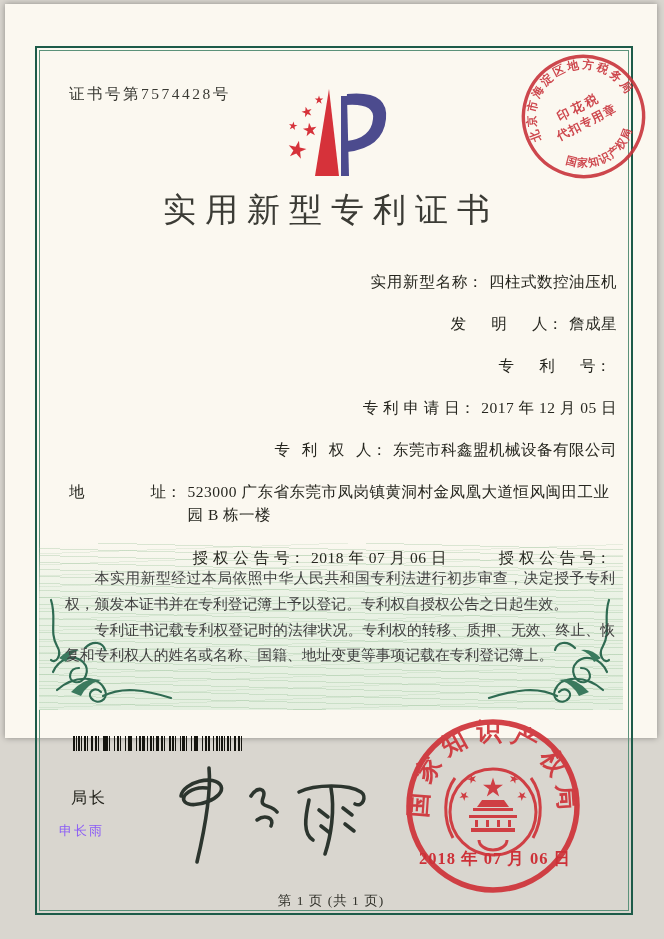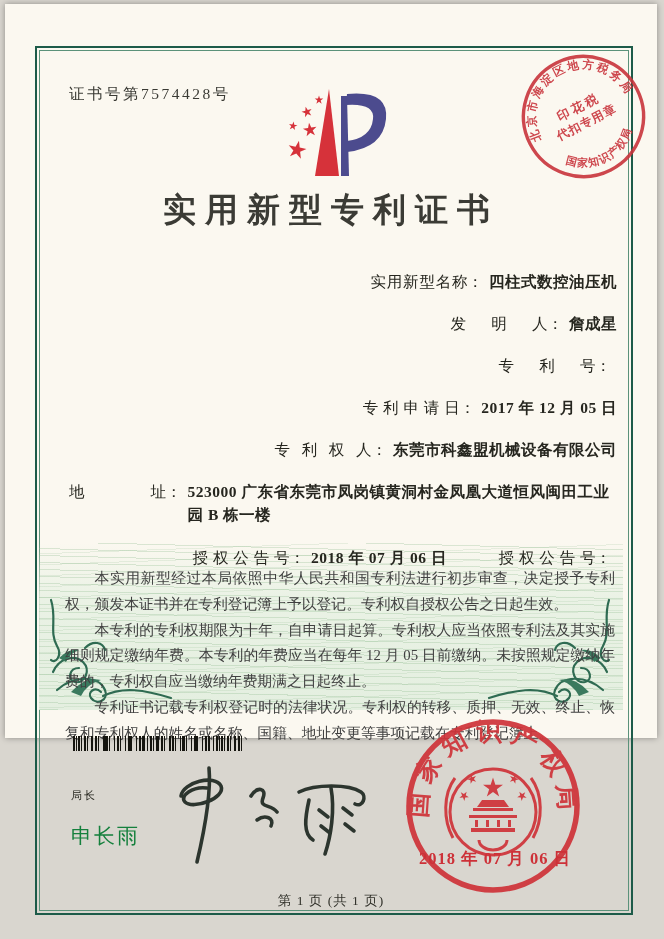--- a/index.html
+++ b/index.html
@@ -35,53 +35,53 @@
   .corner-flourish.left{left:36px;bottom:30px;}
   .corner-flourish.right{right:38px;bottom:30px;transform:scaleX(-1);}
 
   .cert-no{
     position:absolute;left:64px;top:80px;
     font-size:15.5px;color:#3a3a34;letter-spacing:2.5px;z-index:3;
   }
   .logo{position:absolute;left:278px;top:82px;z-index:3;}
   .doc-title{
     position:absolute;left:0;top:184px;width:100%;text-align:center;
-    font-size:33px;font-weight:700;color:#3b3b35;letter-spacing:9px;z-index:3;
+    font-size:33px;font-weight:400;color:#3b3b35;letter-spacing:9px;z-index:3;
   }
   .fields{
     position:absolute;left:64px;top:266px;width:548px;
     font-size:15.5px;color:#26261f;z-index:3;
   }
   .frow{display:flex;align-items:flex-start;line-height:23px;margin-bottom:19px;justify-content:flex-end;}
   .frow.addr{margin-bottom:20px;}
   .flabel{
     width:97px;flex:0 0 97px;
     text-align:justify;text-align-last:justify;
   }
   .fcolon{flex:0 0 auto;margin-right:6px;}
-  .fvalue{letter-spacing:.5px;font-weight:bold;}
+  .fvalue{letter-spacing:.5px;}
   .fvalue.addr-val{max-width:440px;}
   .pair{display:flex;}
   .pair.first{width:306px;flex:0 0 306px;}
 
   .body-text{
     position:absolute;left:60px;top:562px;width:550px;
     font-size:14.8px;line-height:25.8px;color:#404040;
     text-align:justify;z-index:3;
   }
   .body-text p{margin:0;text-indent:2em;}
 
   .barcode{
     position:absolute;left:68px;top:732px;width:172px;height:15px;z-index:3;
     background:
       repeating-linear-gradient(90deg,#15150f 0 2px,rgba(0,0,0,0) 2px 3px,#15150f 3px 4px,rgba(0,0,0,0) 4px 8px,#15150f 8px 9px,rgba(0,0,0,0) 9px 11px),
       repeating-linear-gradient(90deg,rgba(0,0,0,0) 0 5px,#15150f 5px 7px,rgba(0,0,0,0) 7px 13px);
   }
-  .sig-title{position:absolute;left:66px;top:784px;font-size:11px;color:#23231c;letter-spacing:2px;z-index:3;}
-  .sig-name{position:absolute;left:66px;top:818px;font-size:21px;color:#15803d;letter-spacing:2px;z-index:3;}
+  .sig-title{position:absolute;left:66px;top:784px;font-size:16px;color:#23231c;letter-spacing:2px;z-index:3;}
+  .sig-name{position:absolute;left:54px;top:818px;font-size:13px;color:#8b5cf6;letter-spacing:2px;z-index:3;}
   .signature-svg{position:absolute;left:148px;top:758px;z-index:3;}
 
   .issuer-seal{position:absolute;left:390px;top:708px;z-index:3;opacity:.92;}
   .seal-date{
     position:absolute;left:392px;top:844px;width:196px;text-align:center;
     font-size:16.5px;font-weight:600;color:#cd3138;letter-spacing:1px;z-index:4;
   }
   .tax-stamp{
     position:absolute;left:506px;top:40px;z-index:3;
     transform:rotate(-27deg);opacity:.9;
@@ -206,21 +206,20 @@
       </span>
       <span class="pair">
         <span class="flabel">授权公告号</span>
           <span class="fcolon">：</span>
       </span>
     </div>
   </div>
 
   <div class="body-text">
     <p>本实用新型经过本局依照中华人民共和国专利法进行初步审查，决定授予专利权，颁发本证书并在专利登记簿上予以登记。专利权自授权公告之日起生效。</p>
-    <p>本专利的专利权期限为十年，自申请日起算。专利权人应当依照专利法及其实施细则规定缴纳年费。本专利的年费应当在每年 12 月 05 日前缴纳。未按照规定缴纳年费的，专利权自应当缴纳年费期满之日起终止。</p>
     <p>专利证书记载专利权登记时的法律状况。专利权的转移、质押、无效、终止、恢复和专利权人的姓名或名称、国籍、地址变更等事项记载在专利登记簿上。</p>
   </div>
 
   <div class="barcode"></div>
 
   <div class="sig-title">局长</div>
   <div class="sig-name">申长雨</div>
   <svg class="signature-svg" width="230" height="105" viewBox="0 0 230 105">
     <g fill="none" stroke="#2c352e" stroke-width="3.6" stroke-linecap="round">
       <path d="M28,34 C30,20 62,12 68,24 C73,36 40,48 32,40 C26,34 40,24 54,26"></path>

